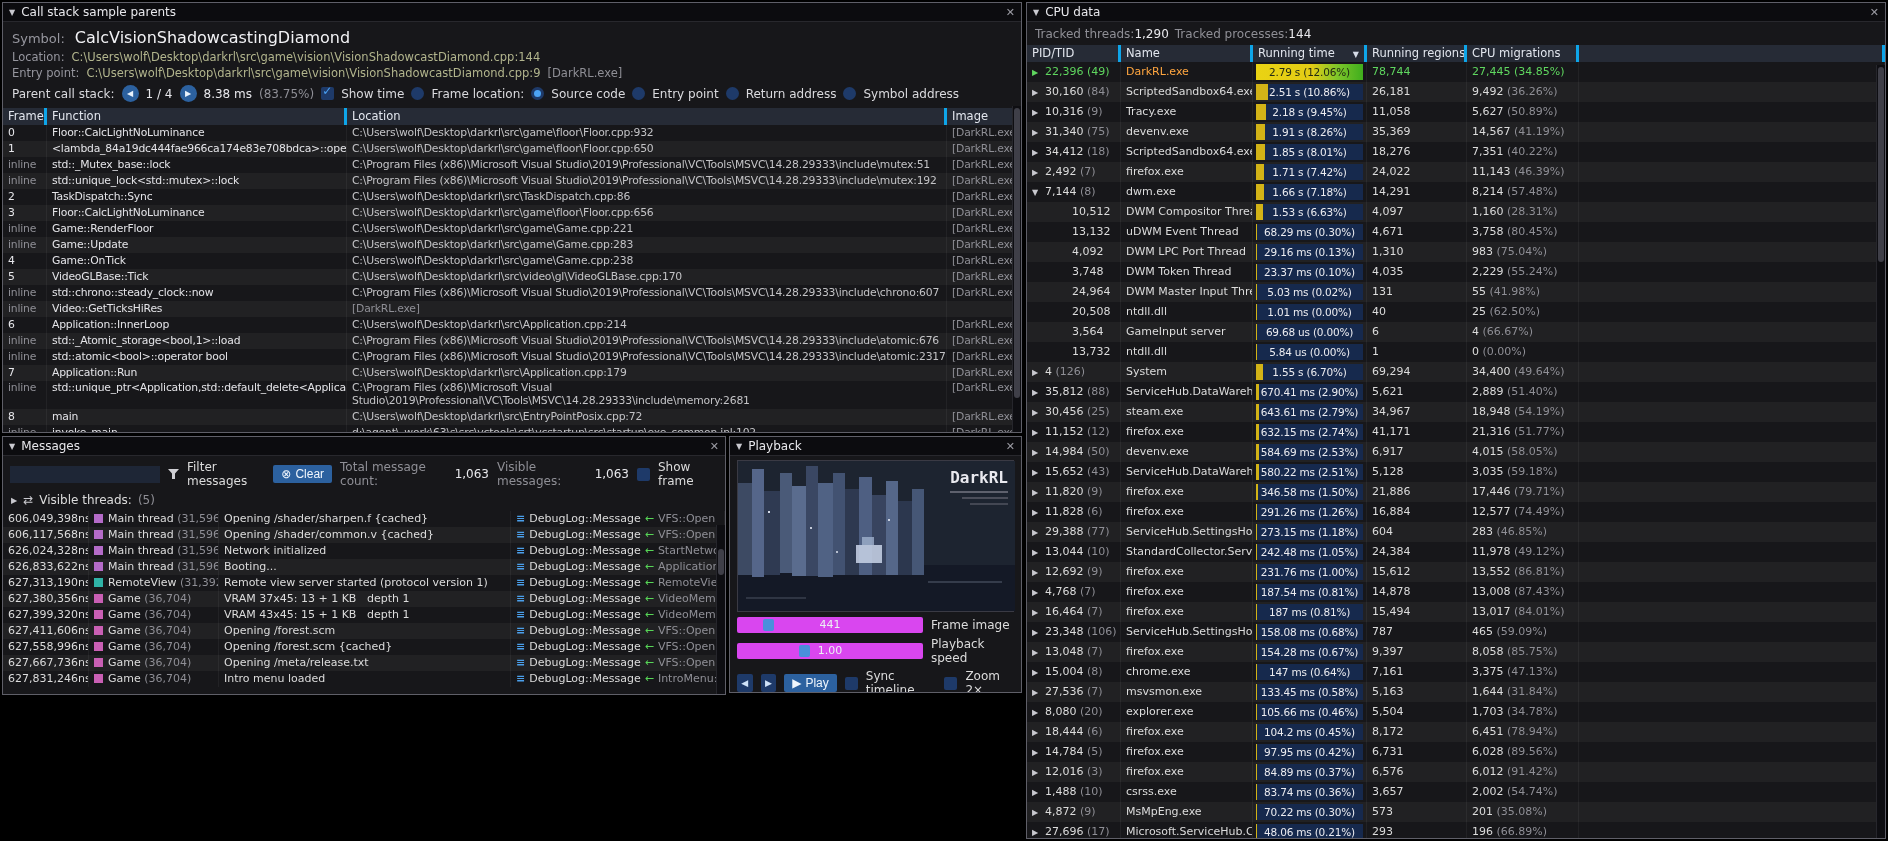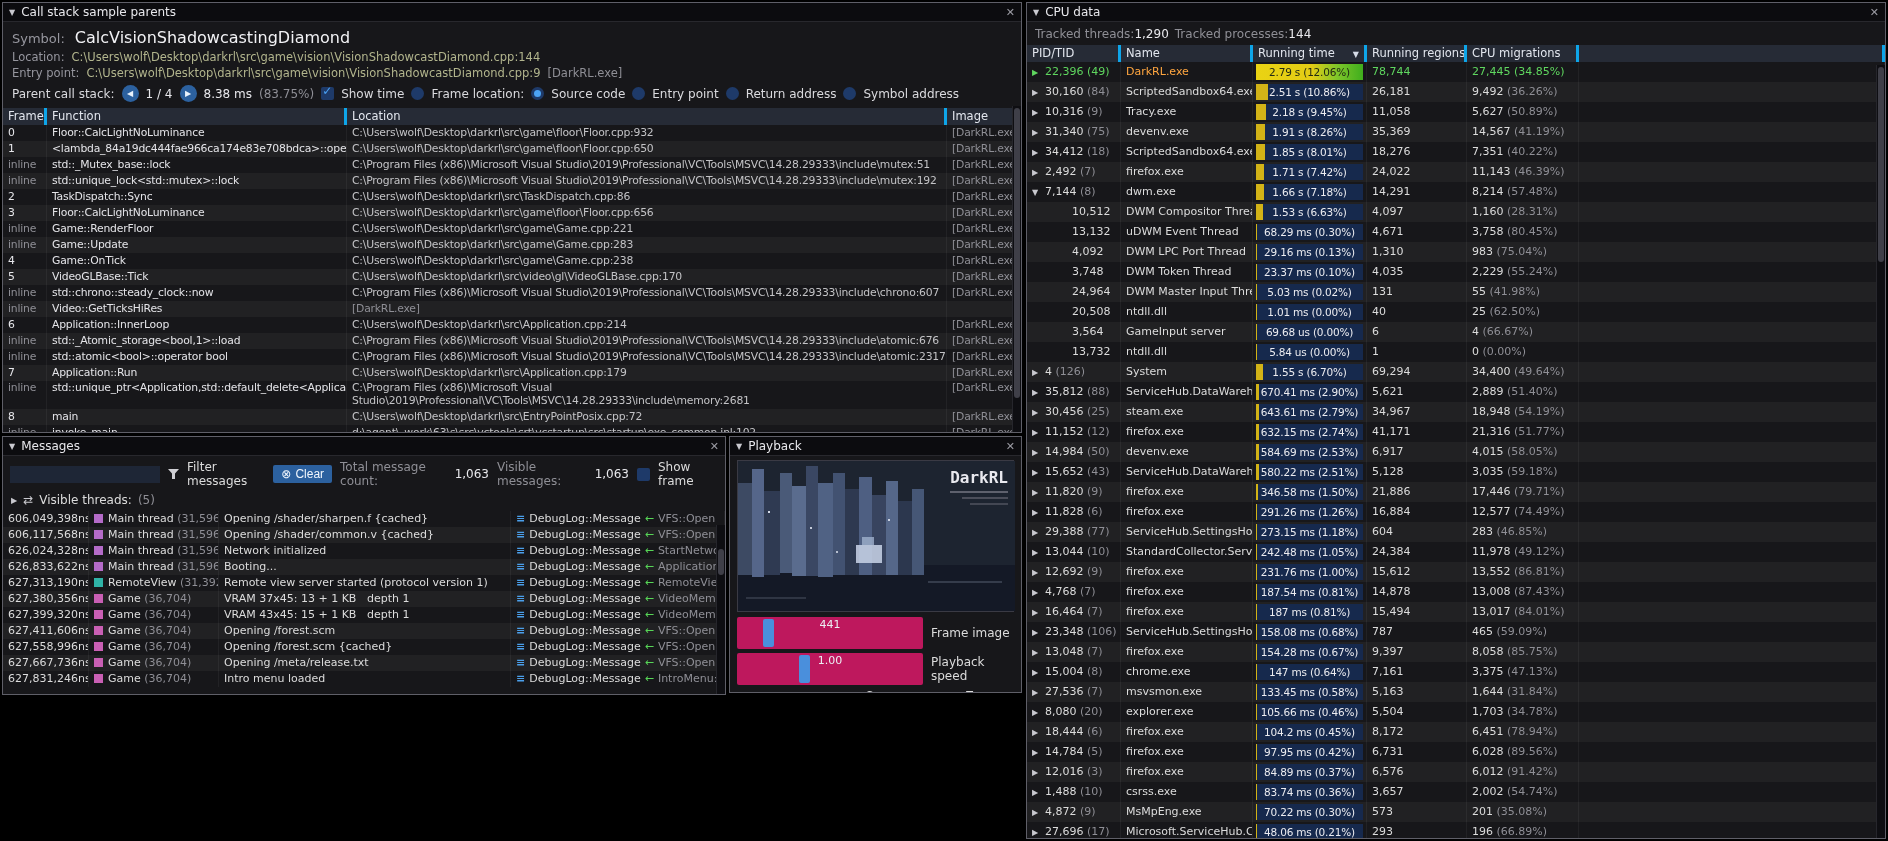--- a/index.html
+++ b/index.html
@@ -61,21 +61,21 @@
   #msg-body .row { height:16px; line-height:16px; }
   .swatch { display:inline-block; width:9px; height:9px; margin-right:5px; vertical-align:-1px; }
   .c-message { white-space:pre; }
   .csicon { color:#4b9fea; font-weight:bold; margin-right:4px; }
   .csarrow { color:#57d657; margin:0 4px; }
 
   
   #p-playback { left:729px; top:436px; width:293px; height:257px; }
   .pb-img { margin:4px 7px 3px; border:1px solid #3a3a44; line-height:0; }
   .pb-row { display:flex; align-items:center; gap:8px; padding:2px 7px; }
-  .slider { position:relative; width:186px; height:32px; background:#be185d; border-radius:2px; flex:none; }
+  .slider { position:relative; width:186px; height:16px; background:#d946ef; border-radius:2px; flex:none; }
   .slider .grab { position:absolute; top:2px; bottom:2px; width:11px; background:#4a8fdc; border-radius:2px; }
   .slider .val { position:absolute; left:0; right:0; top:0; bottom:0; text-align:center; line-height:16px; font-size:11px; color:#eceff4; }
   .sqbtn { width:18px; height:18px; background:#1e3a69; border:none; color:#cfe2f8; font-size:9px; border-radius:2px; padding:0; }
 
   
   #p-cpu { left:1026px; top:2px; width:860px; height:837px; }
   .cpu-info { display:flex; gap:0; align-items:baseline; padding:5px 8px 4px; font-size:12px; }
   .cpu-grid { grid-template-columns:94px 132px 114px 100px 112px 1fr; }
   #cpu-body { font-size:11px; }
   #cpu-body .row { height:20px; line-height:20px; }

